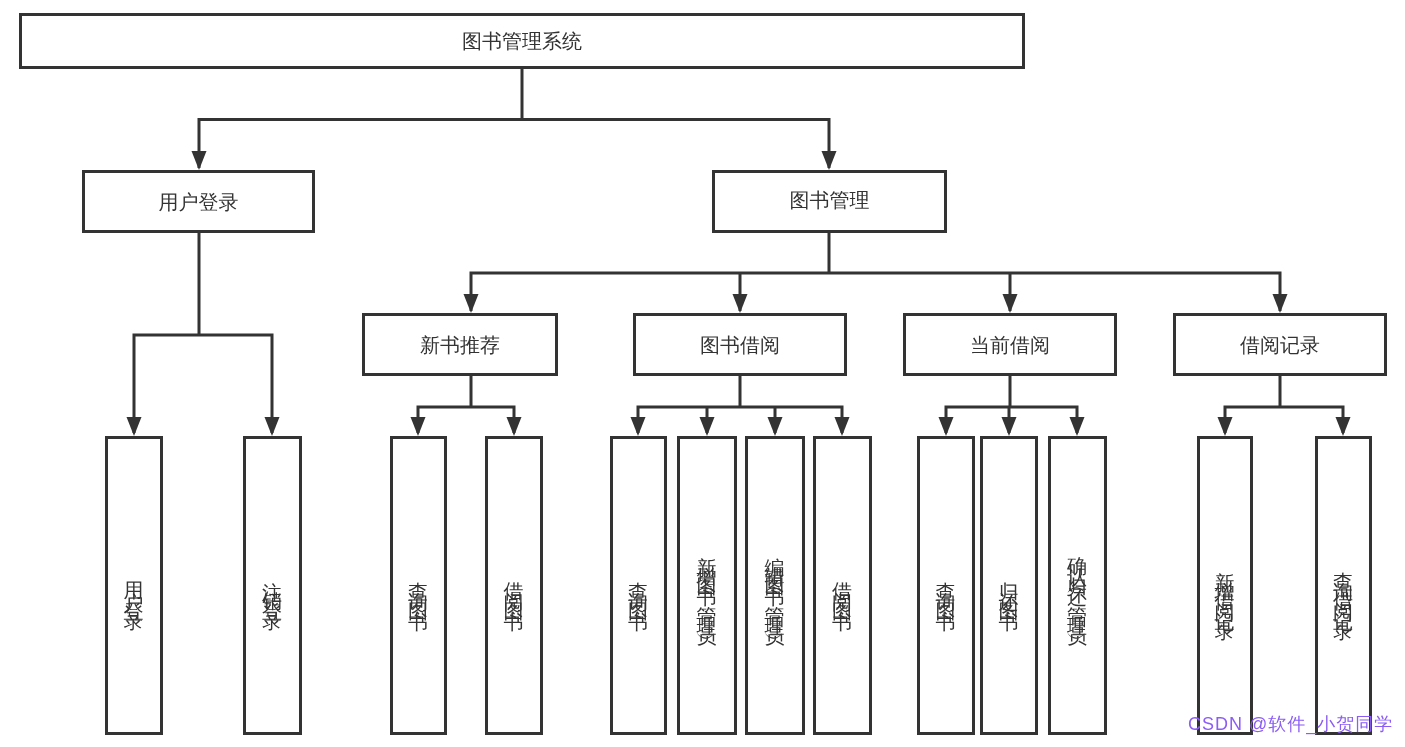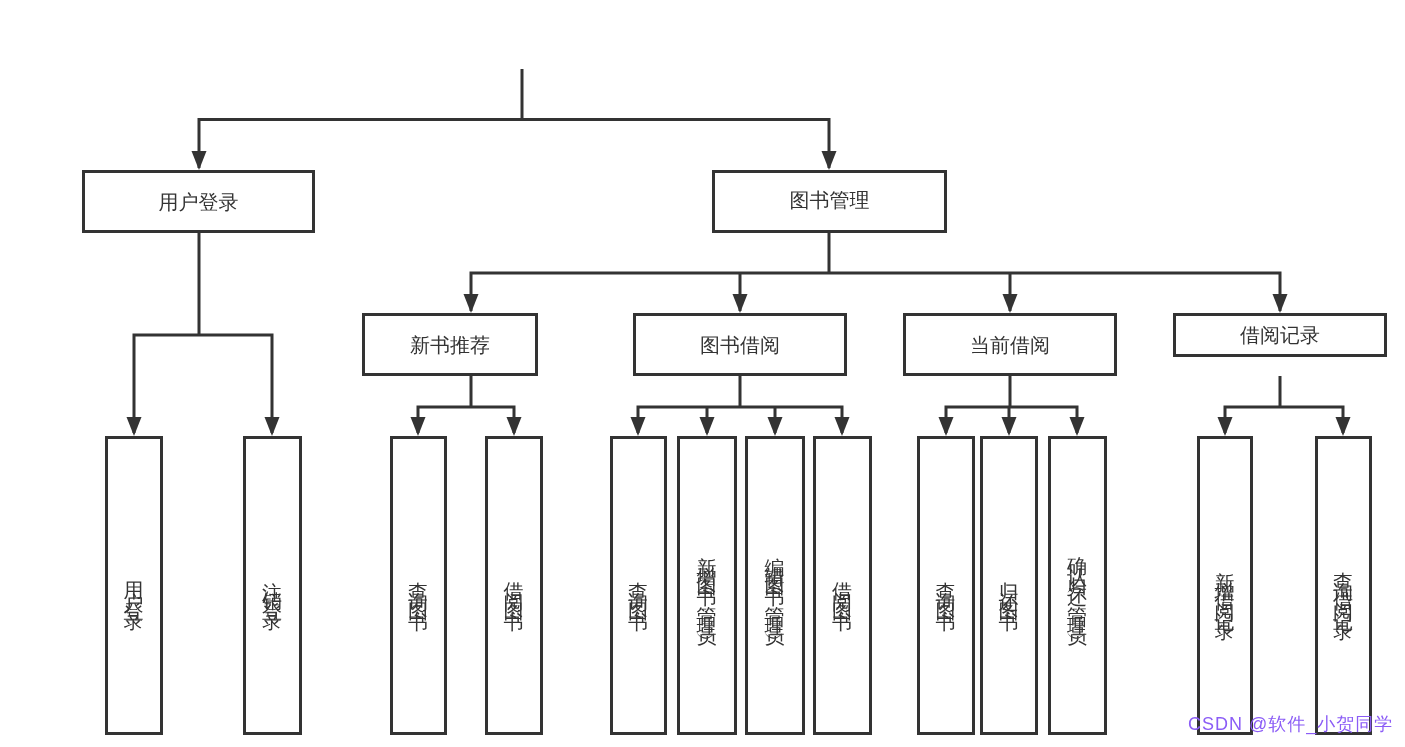--- a/index.html
+++ b/index.html
@@ -90,28 +90,29 @@
       <polygon points="767.5,417 782.5,417 775,436"></polygon>
       <polygon points="834.5,417 849.5,417 842,436"></polygon>
       <polygon points="938.5,417 953.5,417 946,436"></polygon>
       <polygon points="1001.5,417 1016.5,417 1009,436"></polygon>
       <polygon points="1069.5,417 1084.5,417 1077,436"></polygon>
       <polygon points="1217.5,417 1232.5,417 1225,436"></polygon>
       <polygon points="1335.5,417 1350.5,417 1343,436"></polygon>
     </g>
   </svg>
 
+  <div class="box" style="left:19px; top:13px; width:1006px; height:56px;">图书管理系统</div>
 
   <div class="box" style="left:82px; top:170px; width:233px; height:63px;">用户登录</div>
   <div class="box" style="left:712px; top:170px; width:235px; height:63px;font-family:Liberation Mono, monospace;">图书管理</div>
 
-  <div class="box" style="left:362px; top:313px; width:176px; height:63px;">新书推荐</div>
+  <div class="box" style="left:362px; top:313px; width:196px; height:63px;">新书推荐</div>
   <div class="box" style="left:903px; top:313px; width:214px; height:63px;">当前借阅</div>
   <div class="box" style="left:633px; top:313px; width:214px; height:63px;">图书借阅</div>
-  <div class="box" style="left:1173px; top:313px; width:214px; height:44px;">借阅记录</div>
+  <div class="box" style="left:1173px; top:313px; width:214px; height:63px;">借阅记录</div>
 
   <div class="box v" style="left:105px; top:436px; width:58px; height:299px;">用户登录</div>
   <div class="box v" style="left:243px; top:436px; width:59px; height:299px;">注销登录</div>
 
   <div class="box v" style="left:390px; top:436px; width:57px; height:299px;">查询图书</div>
   <div class="box v" style="left:485px; top:436px; width:58px; height:299px;">借阅图书</div>
 
   <div class="box v" style="left:610px; top:436px; width:57px; height:299px;">查询图书</div>
   <div class="box v" style="left:677px; top:436px; width:60px; height:299px;">新增图书（管理员）</div>
   <div class="box v" style="left:745px; top:436px; width:60px; height:299px;">编辑图书（管理员）</div>

